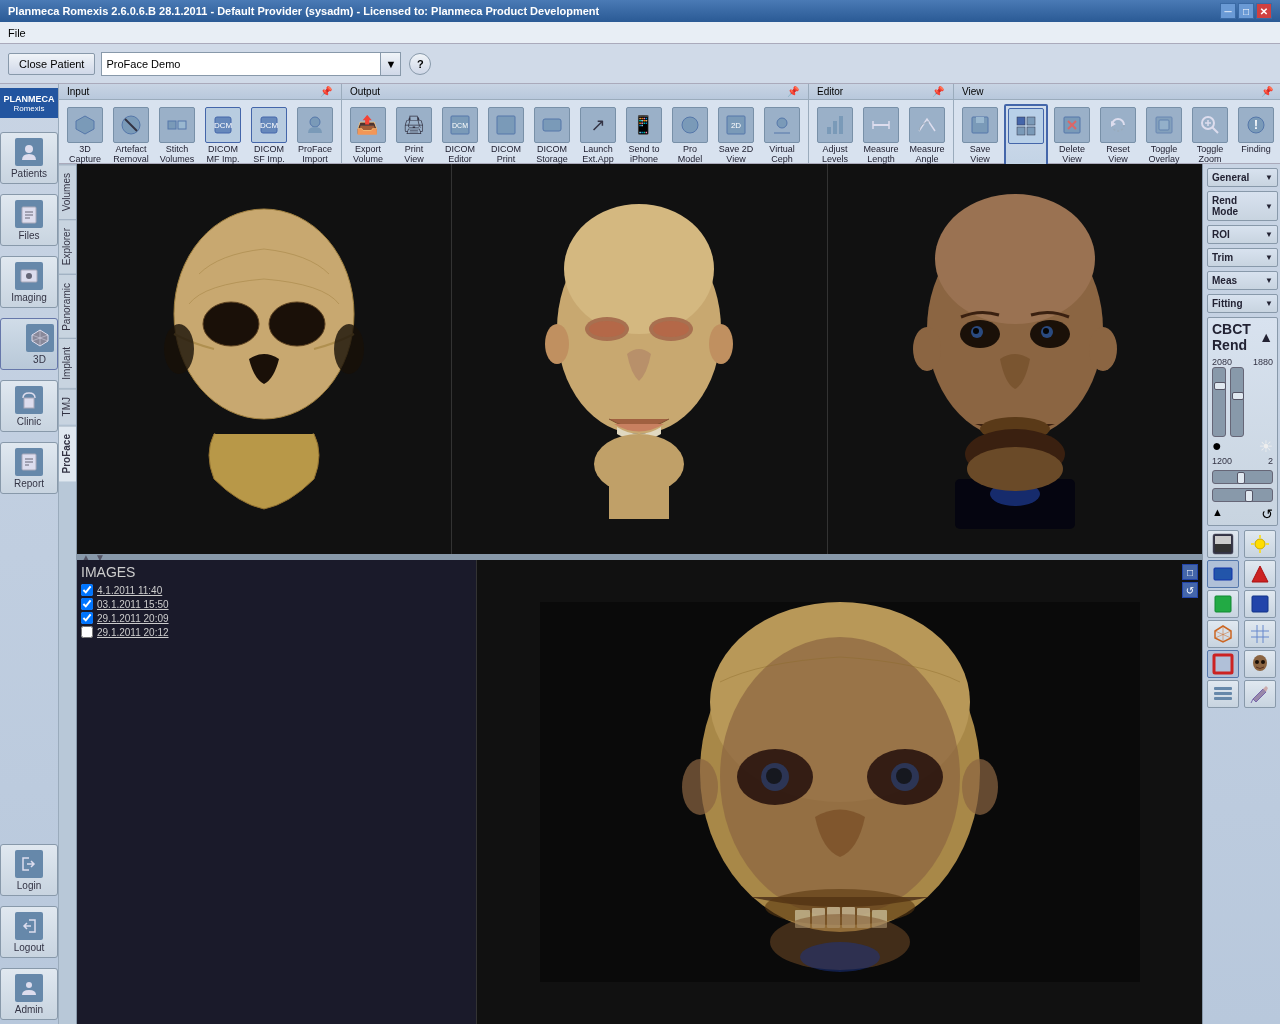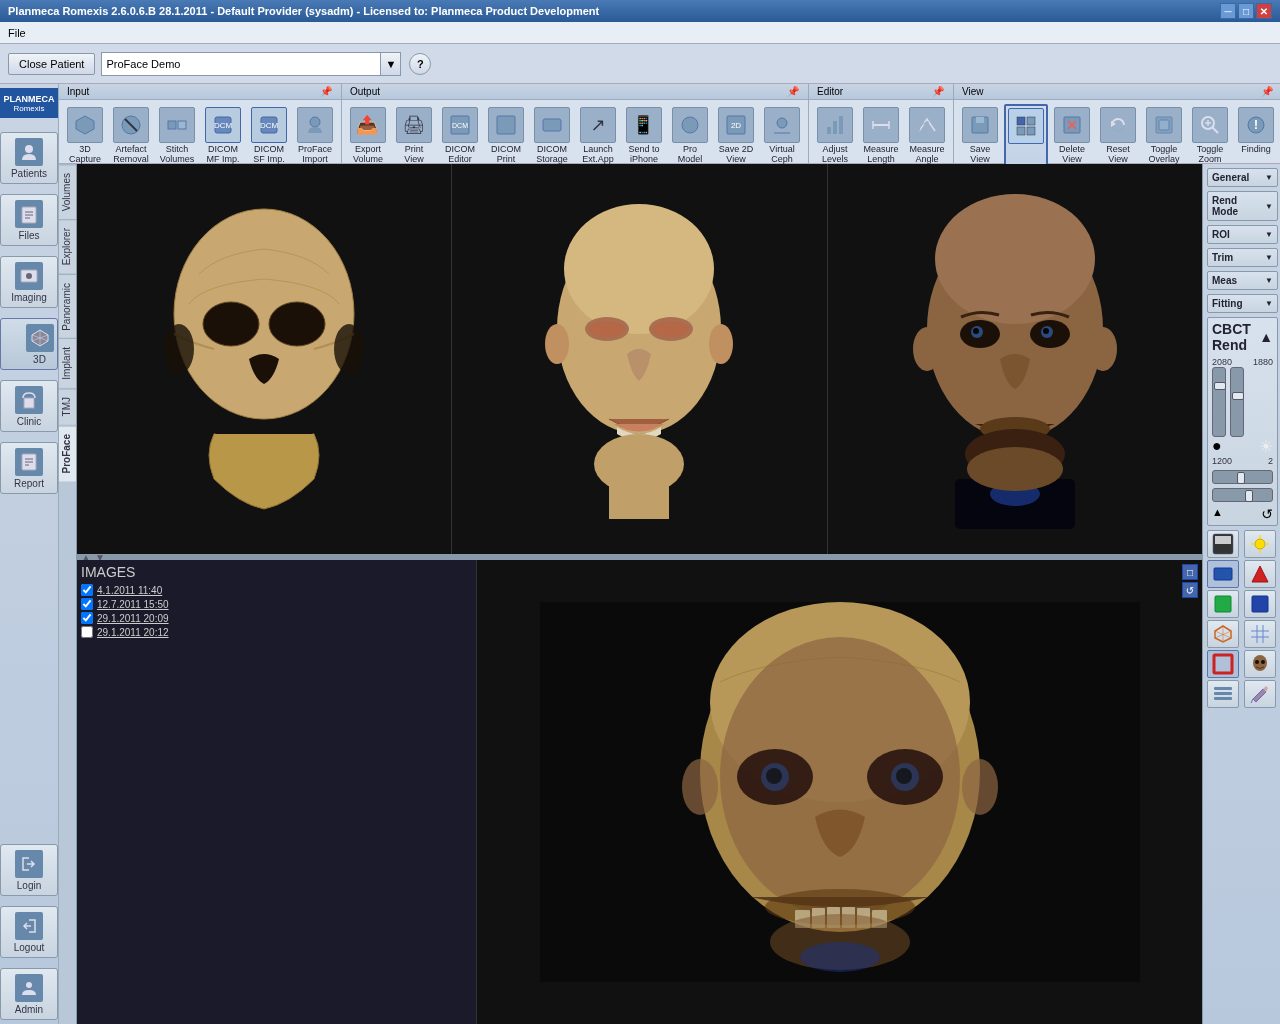--- a/index.html
+++ b/index.html
@@ -956,21 +956,21 @@
         <div id="bottom-viewport">
 
           <div id="images-panel">
             <div class="images-header">IMAGES</div>
             <div class="image-item">
               <input type="checkbox" checked="" style="">
               <label>4.1.2011 11:40</label>
             </div>
             <div class="image-item">
               <input type="checkbox" checked="" style="">
-              <label>12.7.2011 15:50</label>
+              <label>03.1.2011 15:50</label>
             </div>
             <div class="image-item">
               <input type="checkbox" checked="" style="">
               <label>29.1.2011 20:09</label>
             </div>
             <div class="image-item">
               <input type="checkbox" style="">
               <label>29.1.2011 20:12</label>
             </div>
           </div>

